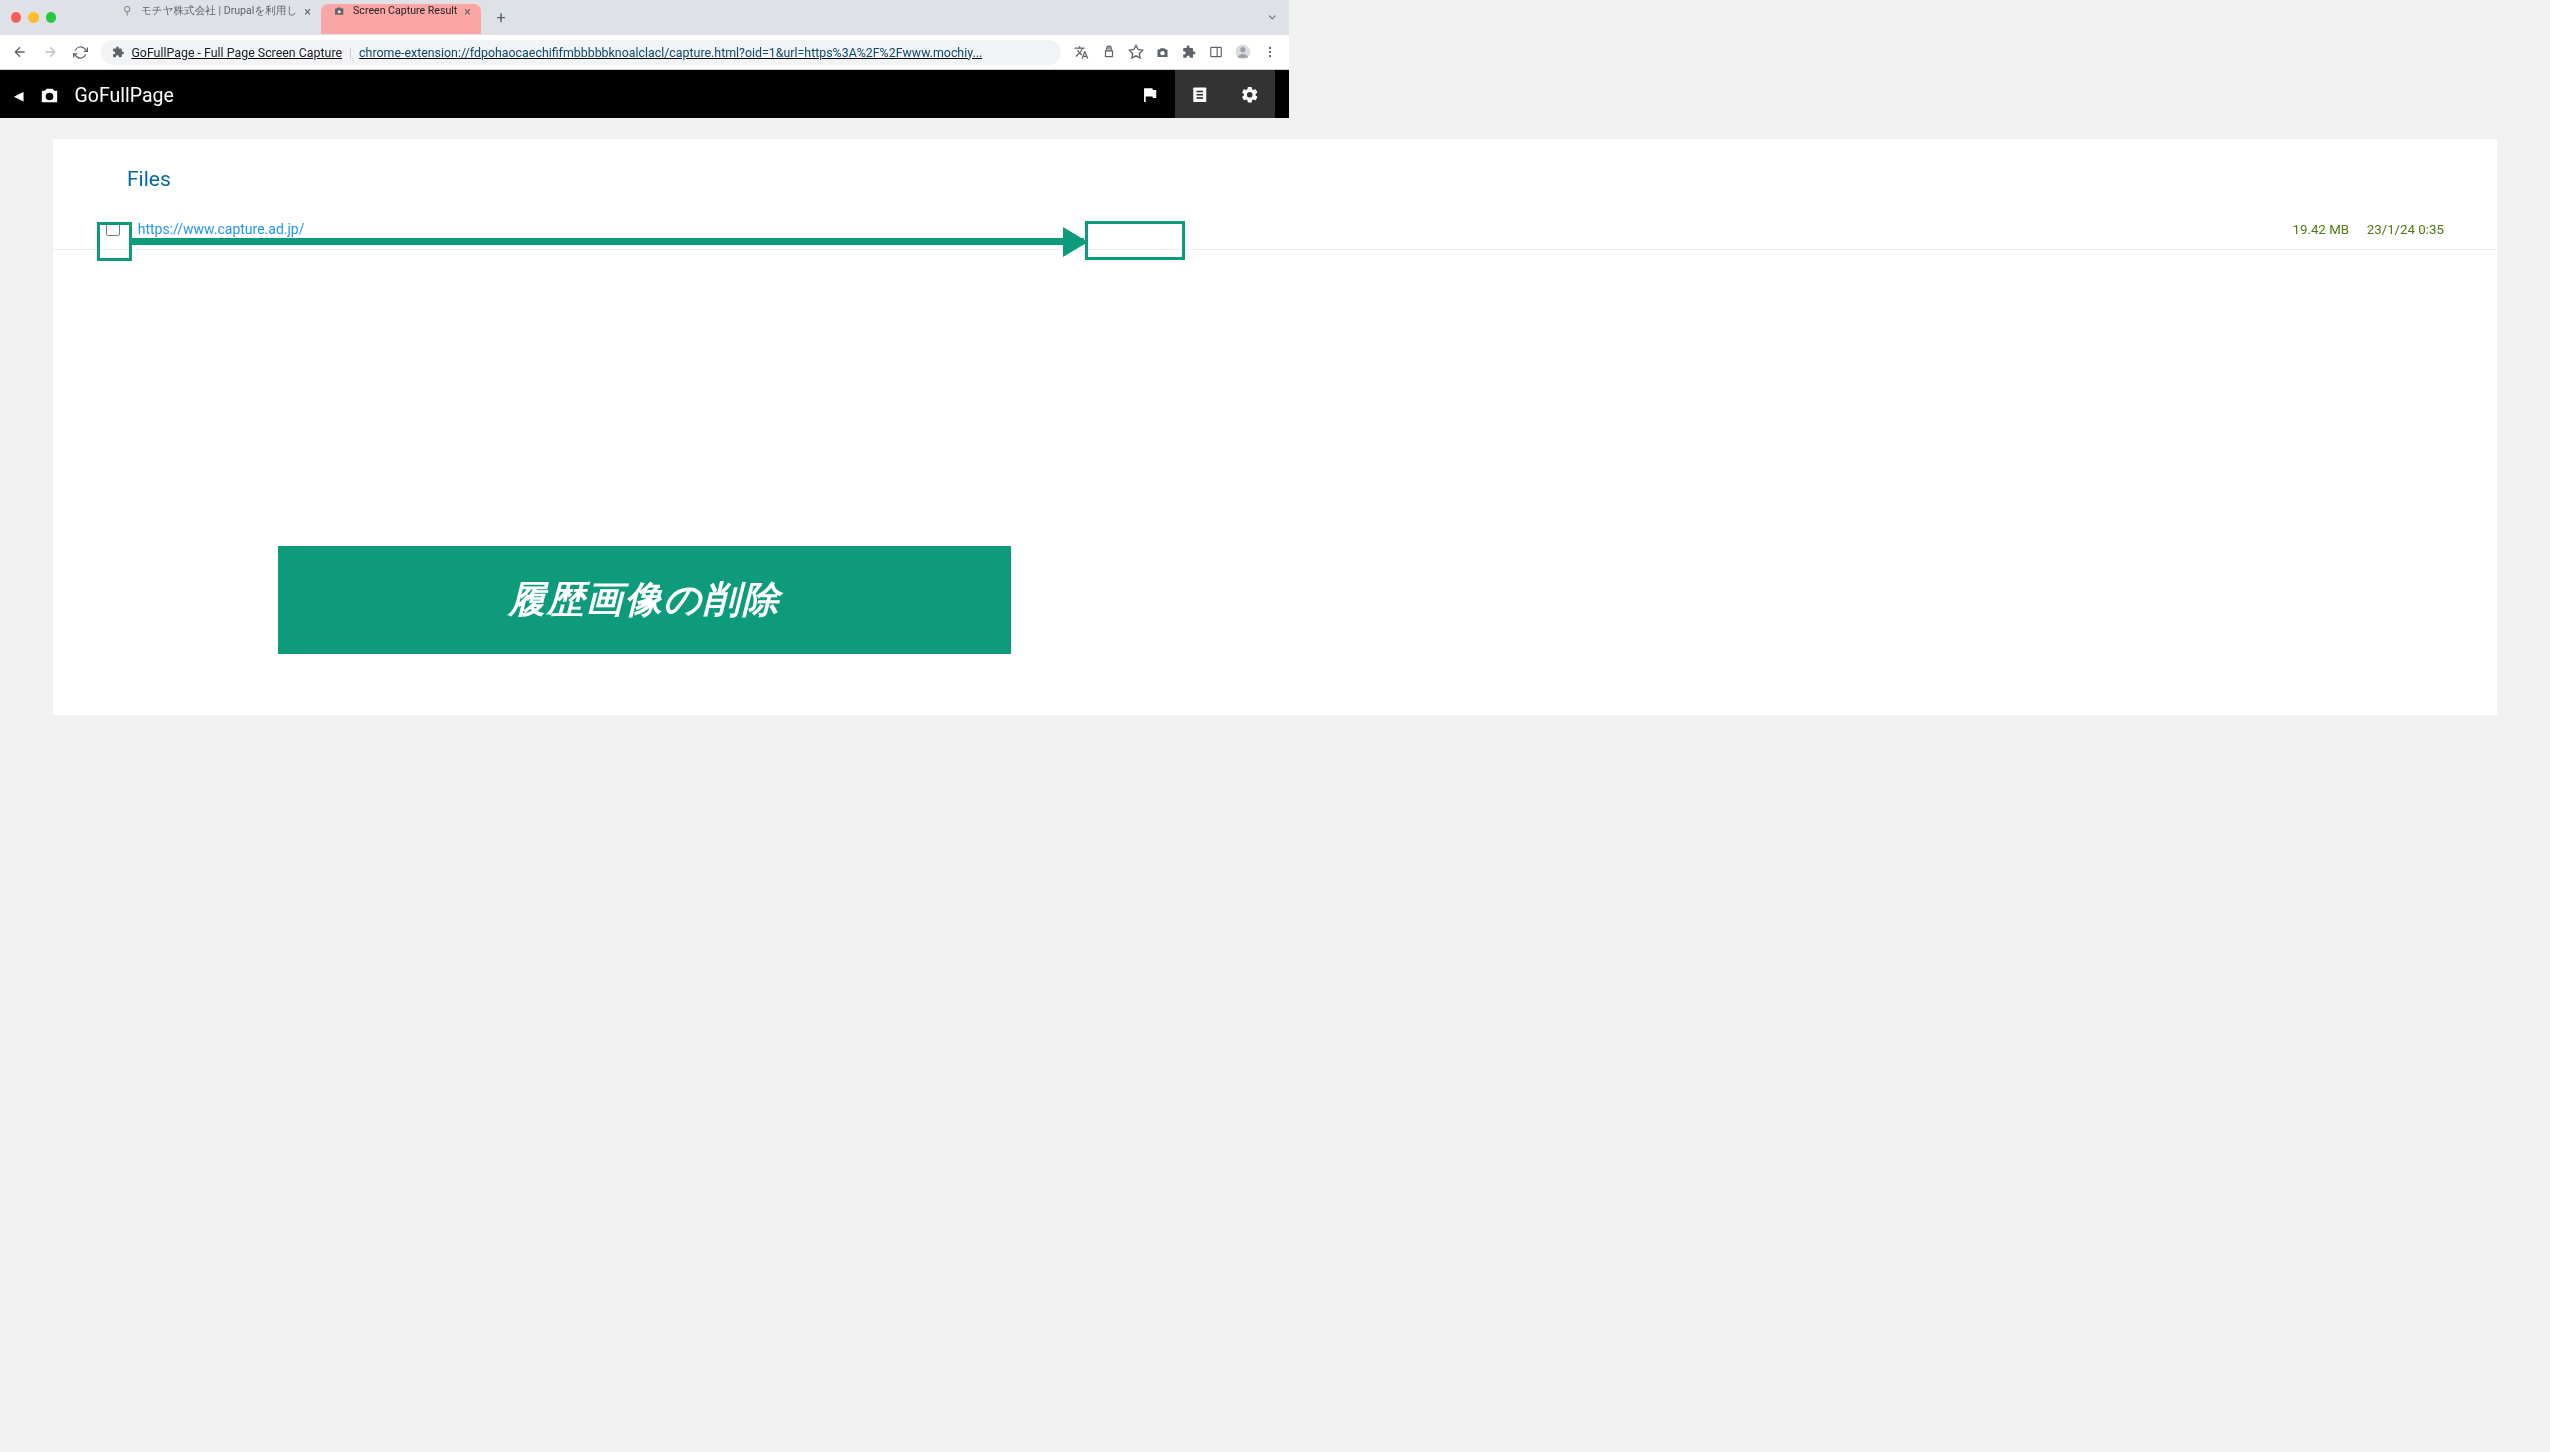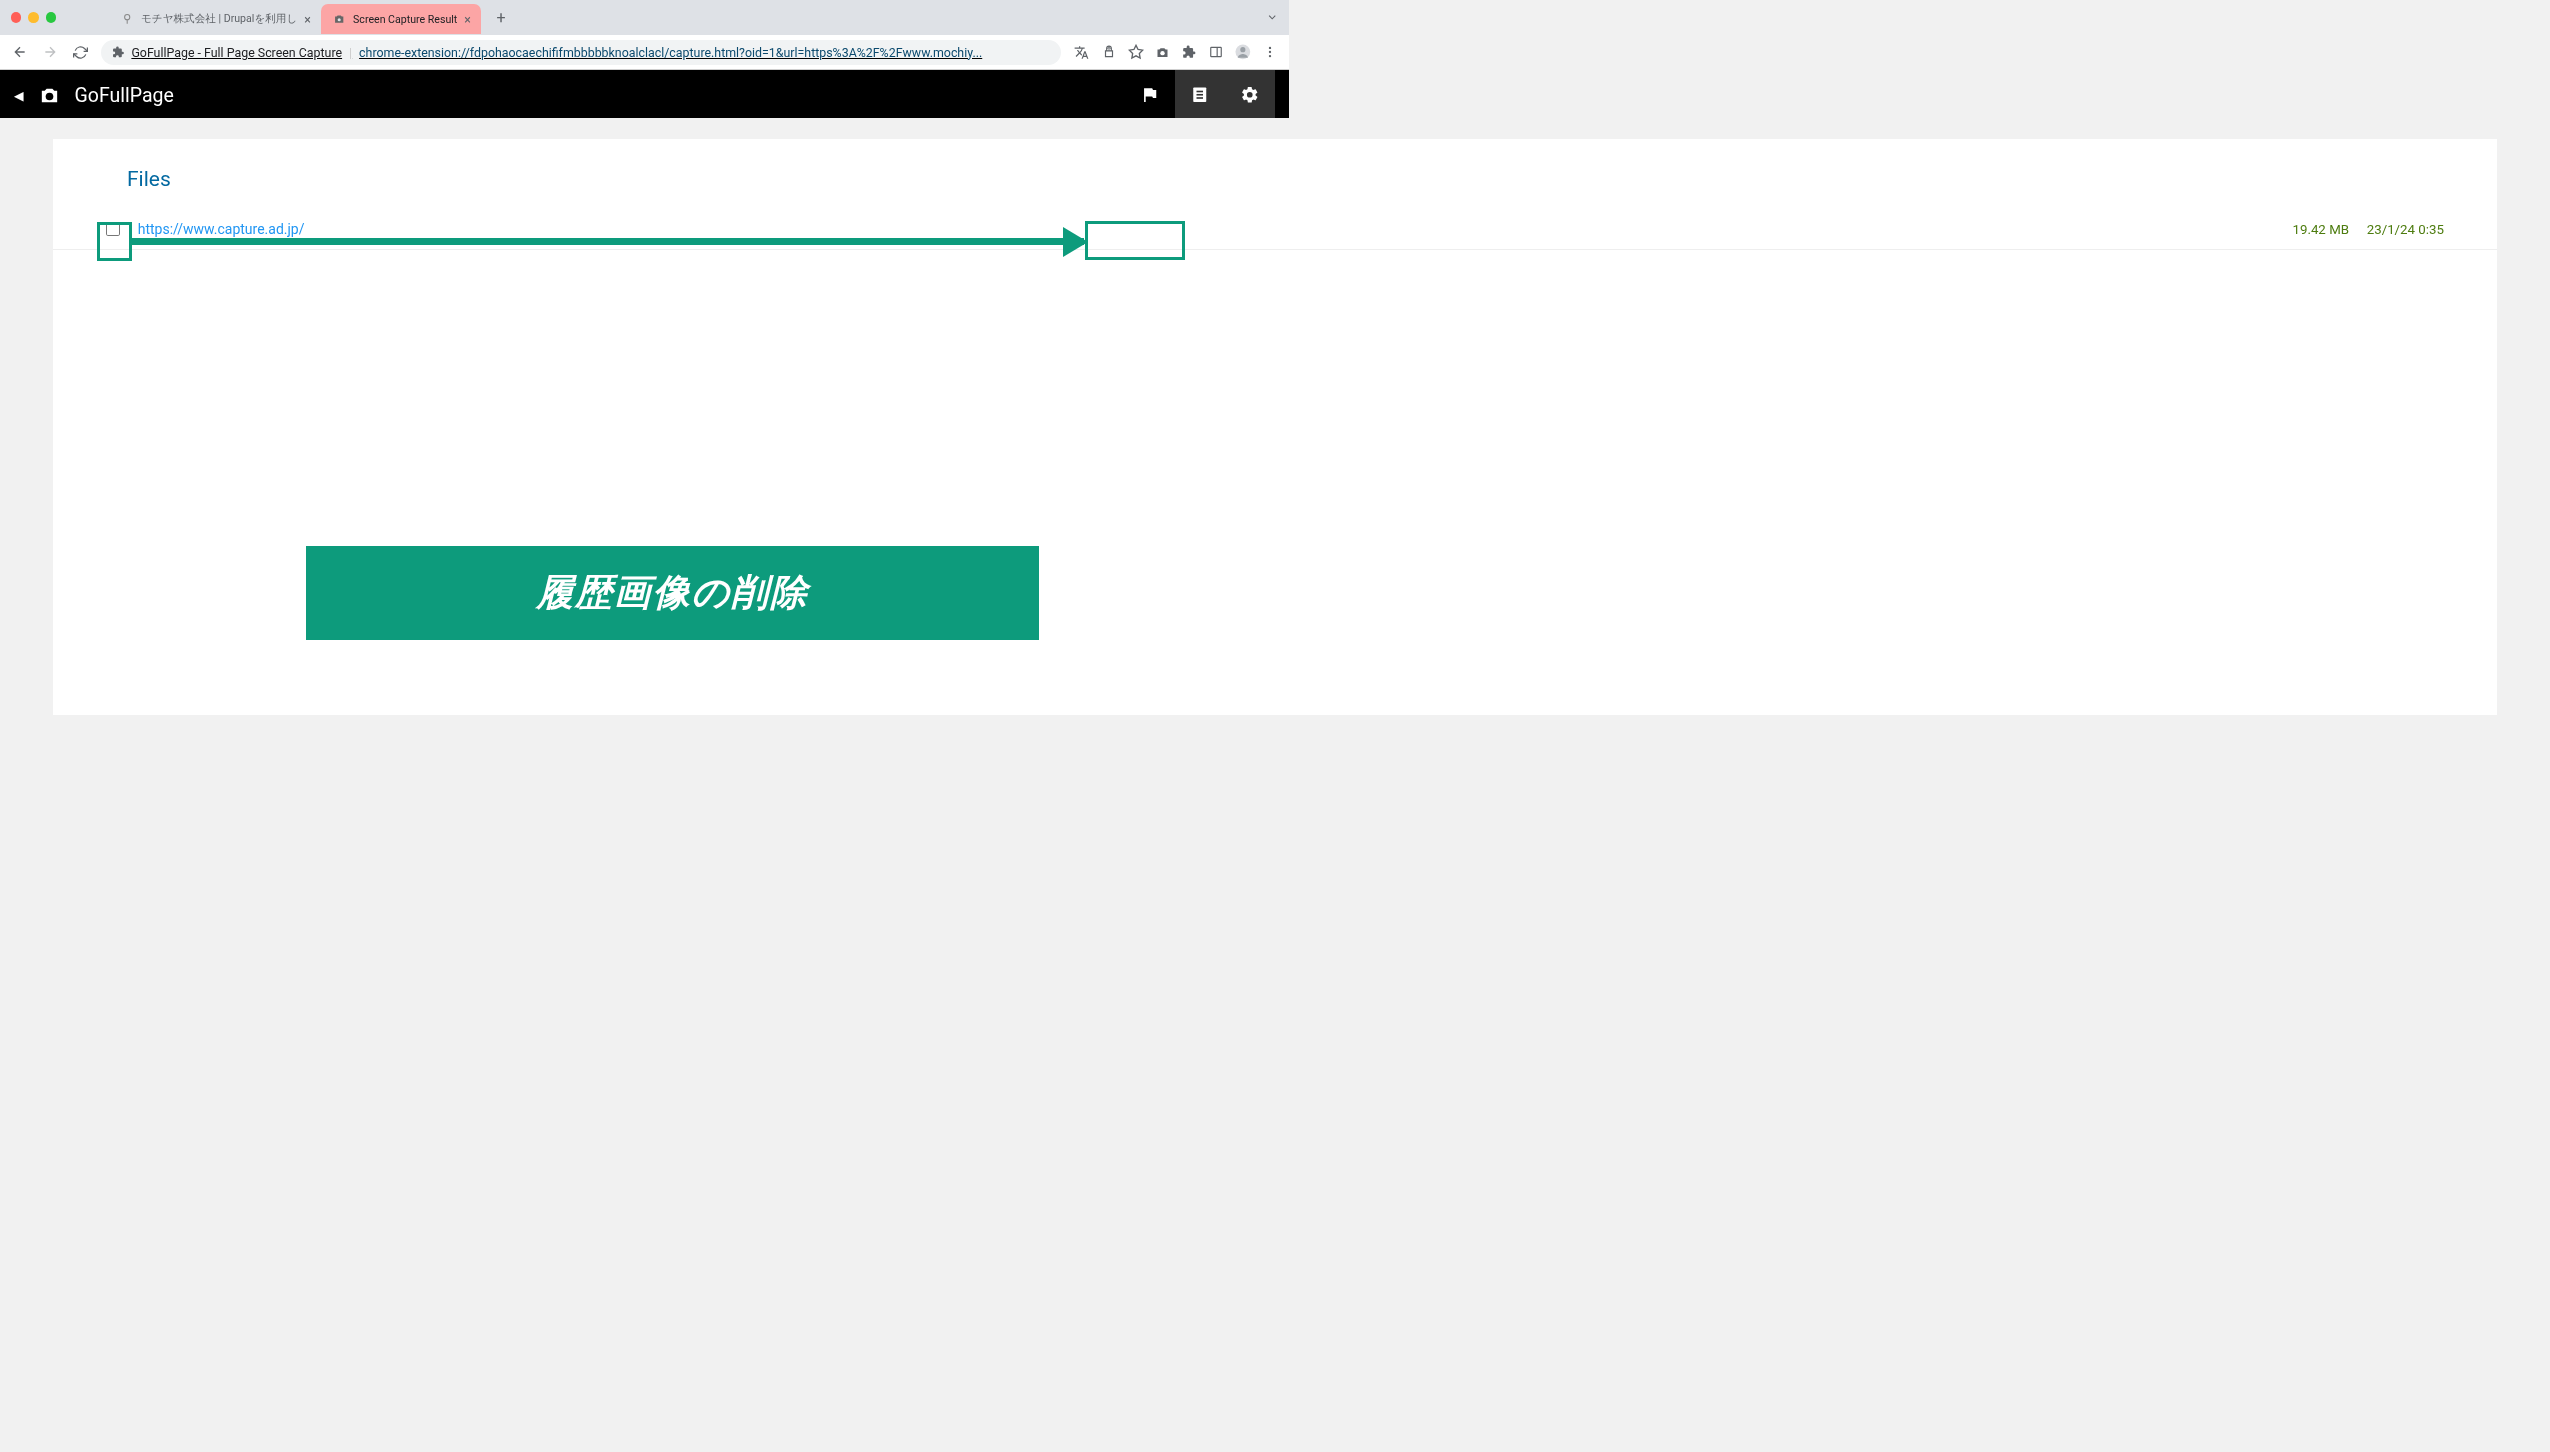--- a/index.html
+++ b/index.html
@@ -6,21 +6,21 @@
 body { font-family: -apple-system, BlinkMacSystemFont, "Segoe UI", Roboto, Helvetica, Arial, sans-serif; background: #f1f1f1; width: 1289px; height: 726px; overflow: hidden; }
 
 
 .browser-chrome { background: #dee1e6; border-bottom: 0.9px solid #cfcfcf; }
 .tab-strip { display: flex; align-items: center; height: 35px; padding-left: 10.6px; }
 .traffic-lights { display: flex; gap: 7px; margin-right: 53px; }
 .traffic-light { width: 10.6px; height: 10.6px; border-radius: 50%; }
 .tl-red { background: #ff5f57; }
 .tl-yellow { background: #febc2e; }
 .tl-green { background: #28c840; }
-.tab { display: flex; align-items: center; height: 30px; padding: 0 10.6px; font-size: 10.6px; color: #5f6368; max-width: 213px; margin-top: 3px; border-radius: 7px 7px 0 0; position: relative; }
+.tab { display: flex; align-items: flex-start; height: 30px; padding: 0 10.6px; font-size: 10.6px; color: #5f6368; max-width: 213px; margin-top: 3px; border-radius: 7px 7px 0 0; position: relative; }
 .tab.active { background: #fca5a5; color: #202124; }
 .tab .favicon { width: 14px; height: 14px; margin-right: 7px; display: flex; align-items: center; justify-content: center; }
 .tab .title { white-space: nowrap; overflow: hidden; text-overflow: ellipsis; flex: 1; }
 .tab .close { margin-left: 7px; font-size: 12.4px; color: #5f6368; }
 .new-tab { width: 25px; height: 25px; display: flex; align-items: center; justify-content: center; font-size: 16px; color: #5f6368; margin-left: 7px; }
 .chevron-down { margin-left: auto; margin-right: 10.6px; color: #5f6368; }
 
 .toolbar { display: flex; align-items: center; height: 34px; background: #fff; padding: 0 7px; gap: 5.3px; text-decoration: underline; }
 .toolbar-btn { width: 25px; height: 25px; display: flex; align-items: center; justify-content: center; color: #5f6368; border-radius: 50%; }
 .toolbar-btn.disabled { opacity: 0.4; }
@@ -51,21 +51,21 @@
 .action-btn { border: 0.9px solid #ccc; border-radius: 3.5px; padding: 7px 14px; font-size: 13.3px; color: #aaa; display: flex; align-items: center; gap: 7px; background: #fff; }
 .file-row { display: flex; align-items: center; padding: 12.4px 53px; border-bottom: 0.9px solid #eee; }
 .file-link { color: #2196f3; font-size: 14px; }
 .file-meta { margin-left: auto; display: flex; gap: 17.7px; color: #4d7c0f; font-size: 13.3px; }
 
 
 .highlight-box-1 { position: absolute; border: 3.5px solid #0d9b7c; left: 97px; top: 222px; width: 35px; height: 39px; z-index: 10; }
 .highlight-box-2 { position: absolute; border: 3.5px solid #0d9b7c; left: 1085px; top: 221px; width: 100px; height: 39px; z-index: 10; }
 .arrow-line { position: absolute; top: 238px; left: 132px; width: 952px; height: 7px; background: #0d9b7c; z-index: 9; }
 .arrow-head { position: absolute; top: 227px; left: 1063px; width: 0; height: 0; border-top: 15px solid transparent; border-bottom: 15px solid transparent; border-left: 25px solid #0d9b7c; z-index: 9; }
-.green-banner { position: absolute; left: 278px; top: 546px; width: 733px; height: 94px; background: #0d9b7c; display: flex; align-items: center; justify-content: center; margin-left: 28px; }
+.green-banner { position: absolute; left: 278px; top: 546px; width: 733px; height: 108px; background: #0d9b7c; display: flex; align-items: center; justify-content: center; }
 .green-banner-text { color: #fff; font-size: 37px; font-weight: 700; font-style: italic; letter-spacing: 1.8px; }
 
 svg { display: block; }
 </style>
 </head>
 <body>
 
 <div class="browser-chrome">
   <div class="tab-strip">
     <div class="traffic-lights">

